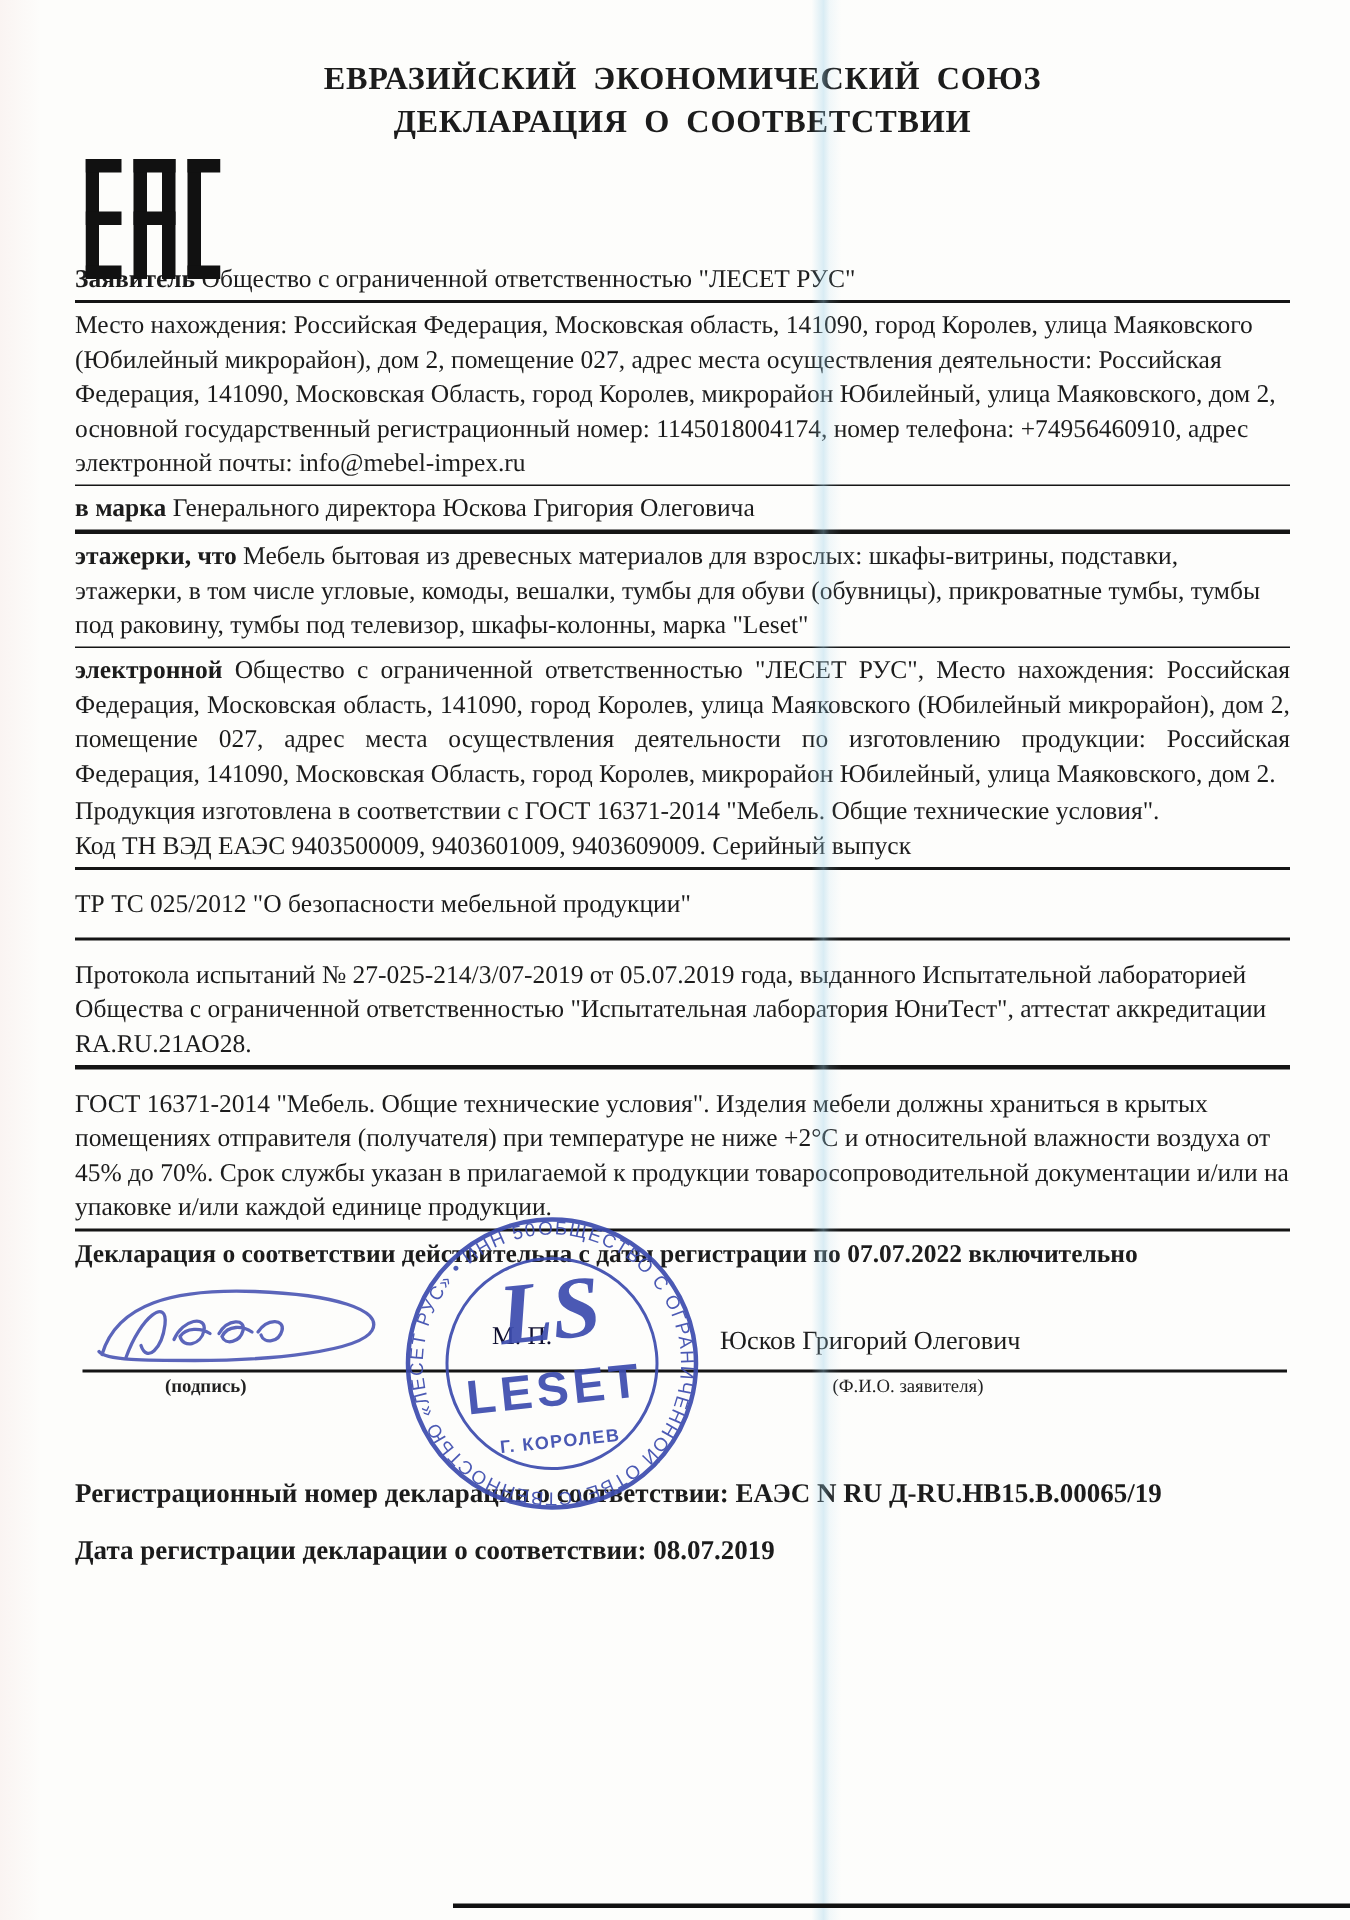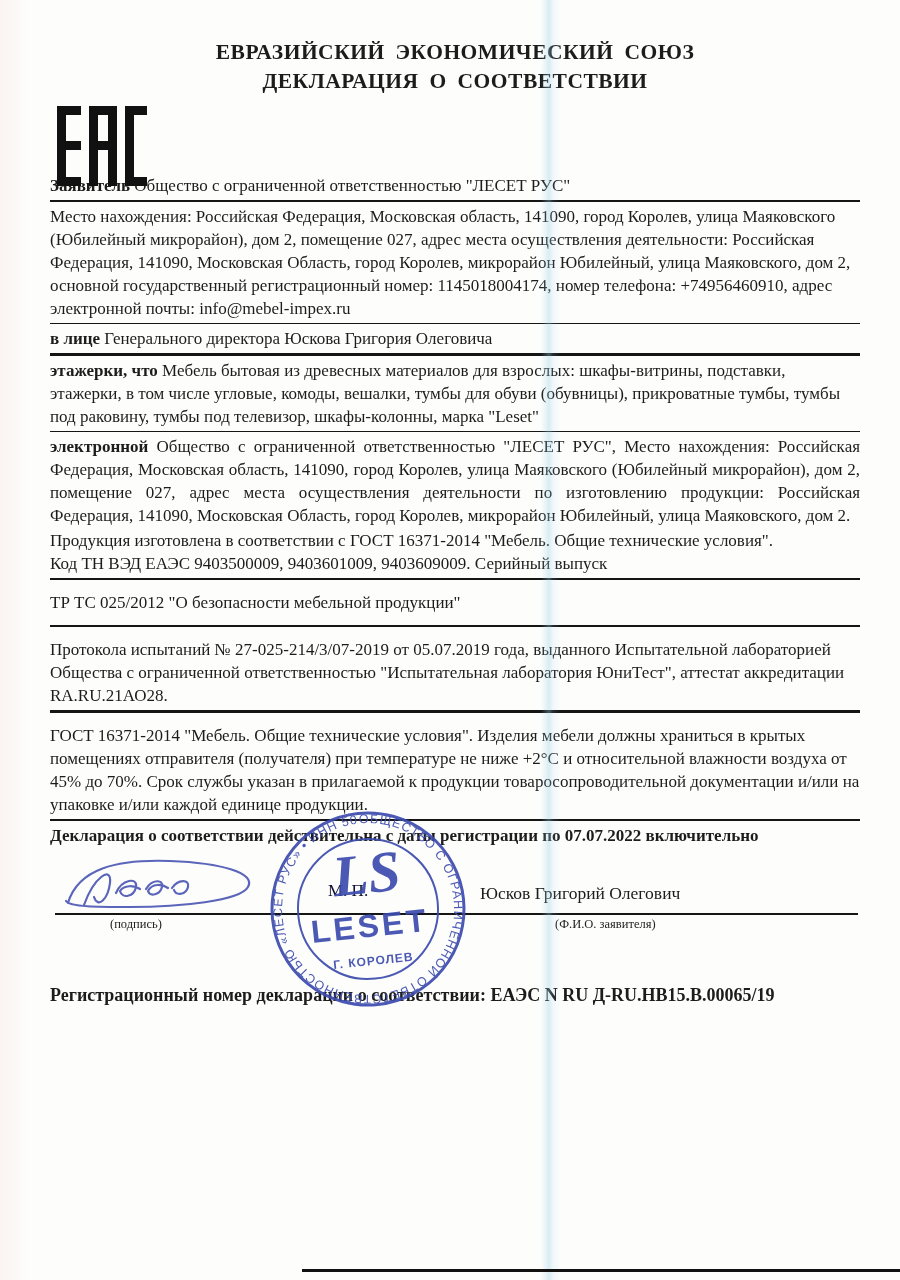--- a/index.html
+++ b/index.html
@@ -24,21 +24,21 @@
   .logo-spacer{height:78px;}
   .row-line{font-size:17px;line-height:23px;margin:0;}
   .lbl{font-weight:bold;}
   .rule{border:none;background:#151515;height:1.5px;margin:3px 0 3px 0;}
   .rule.thick{height:2.5px;}
   .para{font-size:17px;line-height:23px;margin:2px 0;}
   .para.just{text-align:justify;}
   .gap-s{height:6px;}
   .sig-zone{position:relative;height:132px;margin-top:4px;}
   .sig-line{position:absolute;left:5px;right:2px;top:62px;height:1.5px;background:#151515;}
-  .sig-caption{position:absolute;left:60px;top:66px;font-size:12.5px;color:#222;}
+  .sig-caption{position:absolute;left:60px;top:66px;font-size:12.5px;color:#222;font-weight:bold;}
   .fio-name{position:absolute;left:430px;top:32px;font-size:17.5px;}
   .fio-caption{position:absolute;left:505px;top:66px;font-size:12.5px;color:#222;}
   .mp-text{position:absolute;left:278px;top:30px;font-size:17px;color:#101030;z-index:3;}
   .signature-svg{position:absolute;left:0px;top:0px;z-index:3;}
   .stamp{position:absolute;left:208px;top:-52px;width:220px;height:220px;z-index:4;opacity:.92;transform:rotate(-6deg);}
   .footer-line{font-size:18px;line-height:24px;font-weight:bold;margin:0 0 14px 0;}
   .bottom-line{position:absolute;left:302px;top:1269px;width:598px;height:3px;background:#111;z-index:6;}
 </style>
 </head>
 <body>
@@ -78,21 +78,21 @@
     <p class="row-line">
       <span class="lbl">Заявитель</span>
       <span>Общество с ограниченной ответственностью "ЛЕСЕТ РУС"</span>
     </p>
     <hr class="rule">
 
     <p class="para">Место нахождения: Российская Федерация, Московская область, 141090, город Королев, улица Маяковского (Юбилейный микрорайон), дом 2, помещение 027, адрес места осуществления деятельности: Российская Федерация, 141090, Московская Область, город Королев, микрорайон Юбилейный, улица Маяковского,  дом 2, основной государственный регистрационный номер: 1145018004174, номер телефона: +74956460910, адрес электронной почты: info@mebel-impex.ru</p>
     <hr class="rule">
 
     <p class="row-line">
-      <span class="lbl">в лице</span>
+      <span class="lbl">в марка</span>
       <span>Генерального директора Юскова Григория Олеговича</span>
     </p>
     <hr class="rule thick">
 
     <p class="para">
       <span class="lbl">этажерки, что</span>
       <span>Мебель бытовая из древесных материалов для взрослых: шкафы-витрины, подставки, этажерки, в том числе угловые, комоды, вешалки, тумбы для обуви (обувницы), прикроватные тумбы, тумбы под раковину, тумбы под телевизор, шкафы-колонны, марка "Leset"</span>
     </p>
     <hr class="rule">
 
@@ -156,16 +156,17 @@
           <g fill="#3c4cae" text-anchor="middle" font-family="Liberation Serif, serif">
             <text x="112" y="94" font-size="58" font-style="italic" font-weight="bold">LS</text>
             <text x="110" y="138" font-size="32" font-weight="bold" letter-spacing="3" font-family="Liberation Sans, sans-serif">LESET</text>
             <text x="110" y="166" font-size="12" font-weight="bold" letter-spacing="1" font-family="Liberation Sans, sans-serif">Г. КОРОЛЕВ</text>
           </g>
         </svg>
       </div>
     </div>
 
     <p class="footer-line">Регистрационный  номер декларации  о соответствии: ЕАЭС N RU Д-RU.НВ15.В.00065/19</p>
+    <p class="footer-line">Дата регистрации декларации о соответствии: 08.07.2019</p>
   </div>
 
   <div class="bottom-line"></div>
 </div>
 
 </body></html>

